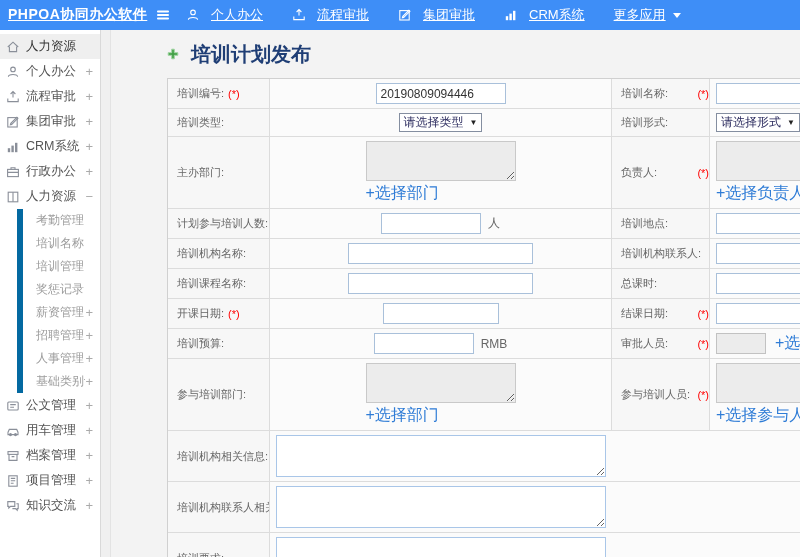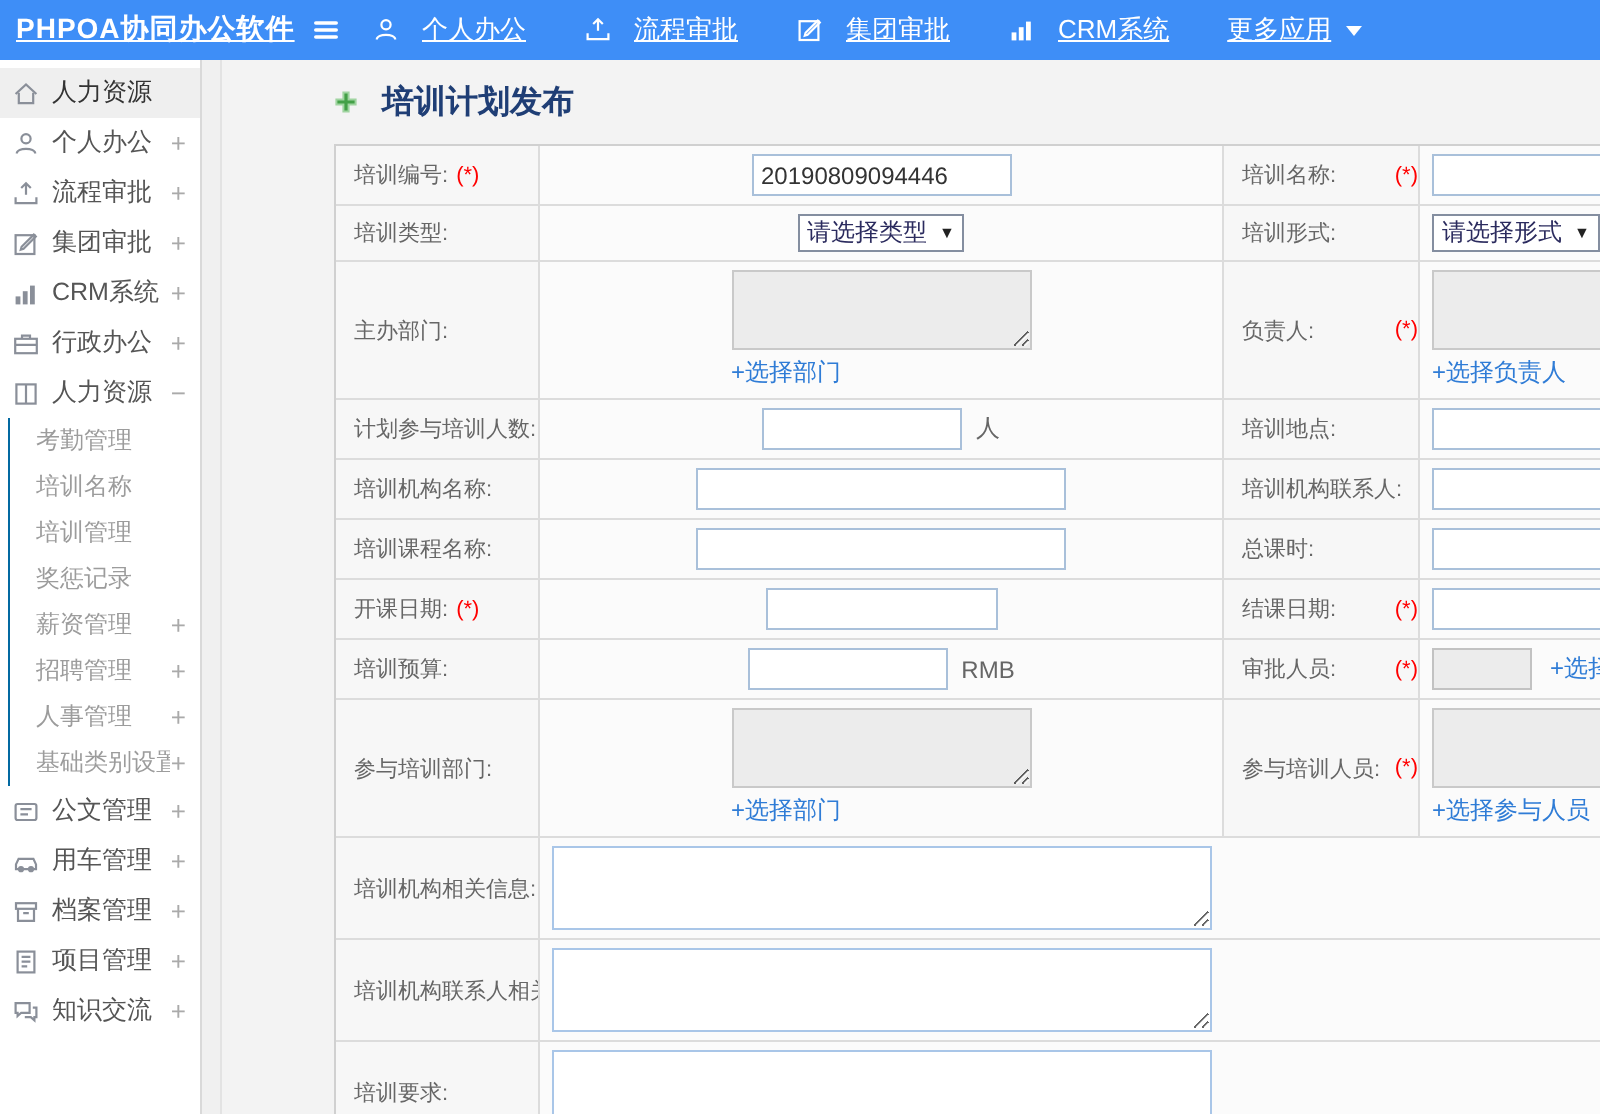--- a/index.html
+++ b/index.html
@@ -15,41 +15,41 @@
   .shell { position:absolute; top:30px; left:0; width:800px; height:527px; display:flex; }
   .sidebar { width:101px; background:#fff; border-right:1px solid #d9d9d9; padding-top:4px; overflow:hidden; }
   .side-gutter { width:10px; background:#f0f0f0; border-right:1px solid #e3e3e3; }
   .main { flex:1; background:#f3f3f3; padding:9px 0 0 56px; overflow:hidden; }
   
   .side-item { height:25px; display:flex; align-items:center; padding-left:6px; font-size:12.5px; color:#555; cursor:pointer; }
   .side-item.active { background:#efefef; color:#333; }
   .s-icon { width:14px; height:14px; margin-right:6px; display:flex; align-items:center; flex:0 0 14px; }
   .s-label { flex:1; white-space:nowrap; overflow:hidden; }
   .s-expand { color:#aaa; font-size:13px; margin-right:7px; font-weight:400; }
-  .side-sub { border-left:1px solid #0369a1; margin-left:4px; }
+  .side-sub { border-left:6px solid #0369a1; margin-left:17px; }
   .side-subitem { height:23px; display:flex; align-items:center; padding-left:13px; font-size:12px; color:#9c9c9c; cursor:pointer; }
   .side-subitem .s-label { flex:1; }
   
   .page-title { display:flex; align-items:center; gap:4px; margin:2px 0 10px 0; }
-  .page-title h1 { font-size:16px; font-weight:bold; color:#1f3e75; }
+  .page-title h1 { font-size:20px; font-weight:bold; color:#1f3e75; }
   .ftable { width:700px; background:#fbfbfb; border:1px solid #d0d0d0; border-bottom:none; }
   .frow { display:flex; border-bottom:1px solid #dcdcdc; min-height:28px; }
   .cell { border-right:1px solid #dcdcdc; display:flex; align-items:center; }
   .lab { background:#f7f7f7; padding-left:9px; font-size:11px; color:#666; white-space:nowrap; overflow:hidden; }
   .lab1 { width:102px; flex:0 0 102px; }
   .lab2 { width:98px; flex:0 0 98px;justify-content:space-between; }
   .fld { background:#fbfbfb; padding:4px 6px; }
   .fld1 { width:342px; flex:0 0 342px;justify-content:center; }
   .fld2 { width:158px; flex:0 0 158px; }
   .fldspan { width:598px; flex:0 0 598px; }
   .req { color:#f00; margin-left:4px; font-size:11px; }
   input.txt { height:21px; border:1px solid #a9c0da; background:#fff; font-size:12px; padding:1px 4px; color:#333; font-family:inherit; }
   input.grayinp { height:21px; width:50px; border:1px solid #c2c2c2; background:#ececec; }
   .sfx { font-size:12px; color:#666; margin-left:7px; }
-  .lnk { color:#2f7cd6; font-size:12px; text-decoration:none; cursor:pointer; white-space:nowrap; }
+  .lnk { color:#2f7cd6; font-size:16px; text-decoration:none; cursor:pointer; white-space:nowrap; }
   .sel { display:inline-flex; align-items:center; gap:6px; border:1px solid #848ea0; background:#fff; height:19px; padding:0 4px; cursor:pointer; }
   .sel span.selval { font-size:12px; color:#2b2b5e; }
   .sel .selarrow { font-size:8px; color:#222; }
   .pick { display:flex; flex-direction:column; gap:2px; }
   textarea { font-family:inherit; resize:both; }
   textarea.gray { width:150px; height:40px; background:#ececec; border:1px solid #c9c9c9; }
   textarea.big { width:330px; height:42px; background:#fff; border:1px solid #a9c6e8; }
   .fwrap { display:flex; align-items:center; }
   .fwrap .lnk { margin-left:9px; }
 </style>

